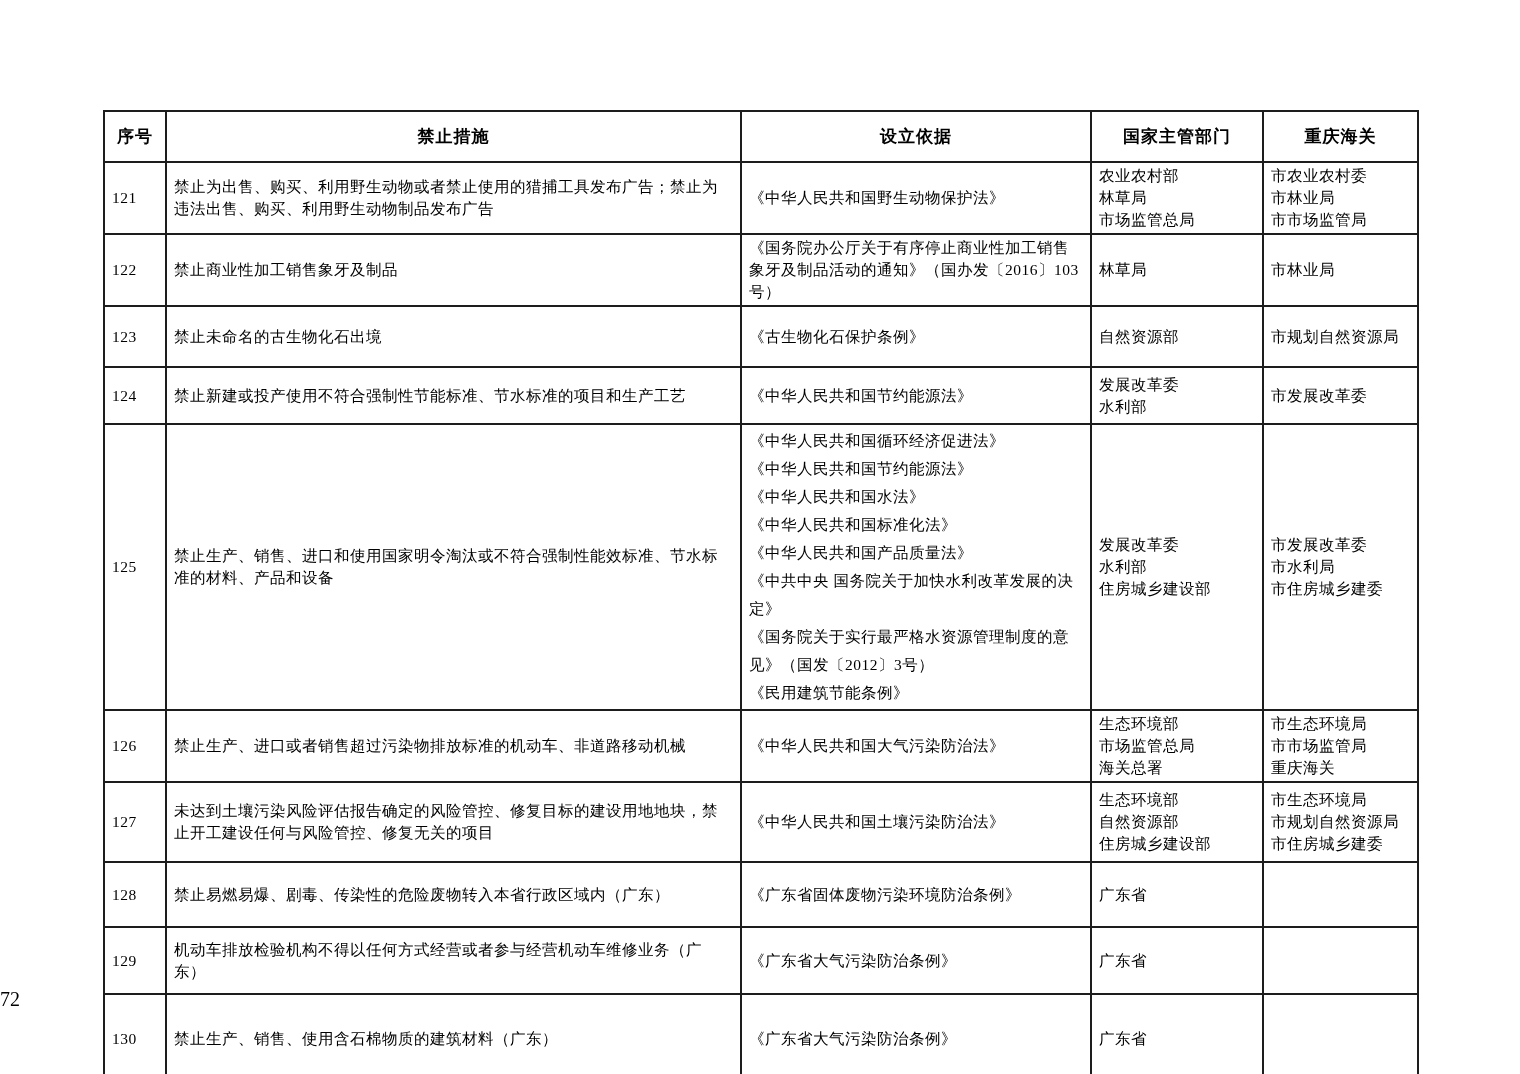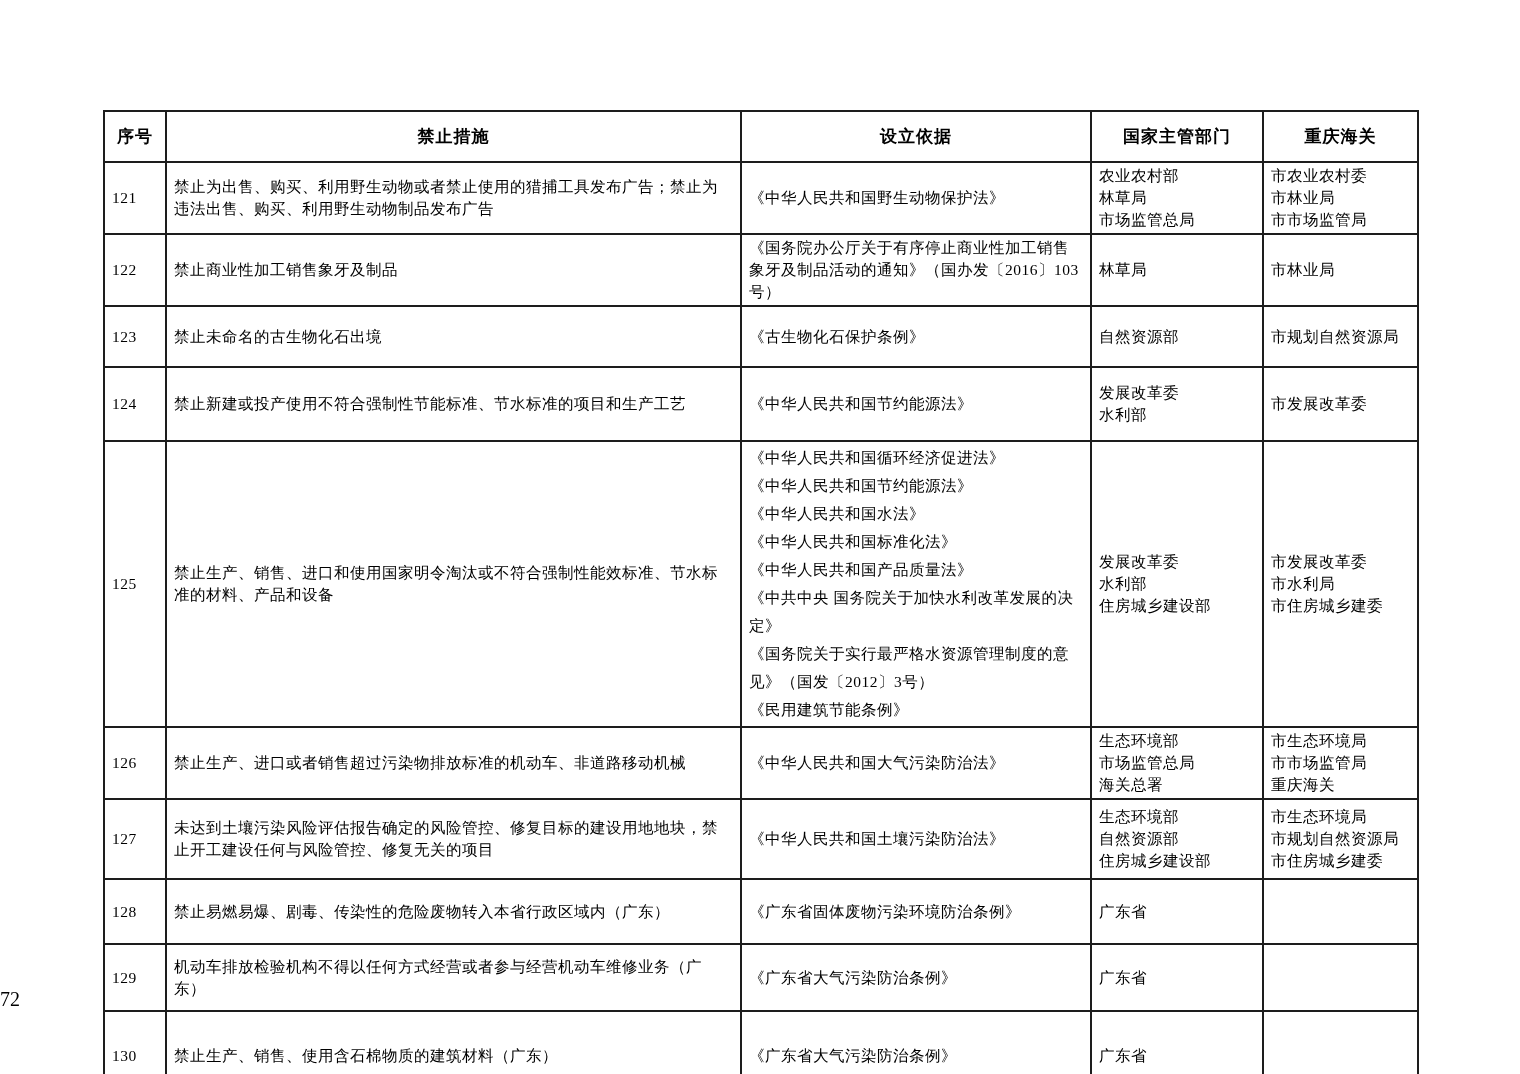--- a/index.html
+++ b/index.html
@@ -104,21 +104,21 @@
           <td class="national">林草局</td>
           <td class="municipal">市林业局</td>
         </tr>
         <tr style="height: 61px;">
           <td class="num">123</td>
           <td class="measure">禁止未命名的古生物化石出境</td>
           <td class="basis">《古生物化石保护条例》</td>
           <td class="national">自然资源部</td>
           <td class="municipal">市规划自然资源局</td>
         </tr>
-        <tr style="height: 74px;">
+        <tr style="height: 57px;">
           <td class="num">124</td>
           <td class="measure">禁止新建或投产使用不符合强制性节能标准、节水标准的项目和生产工艺</td>
           <td class="basis">《中华人民共和国节约能源法》</td>
           <td class="national">发展改革委<br>水利部</td>
           <td class="municipal">市发展改革委</td>
         </tr>
         <tr style="height: 205px;">
           <td class="num">125</td>
           <td class="measure">禁止生产、销售、进口和使用国家明令淘汰或不符合强制性能效标准、节水标准的材料、产品和设备</td>
           <td class="basis dense">《中华人民共和国循环经济促进法》<br>《中华人民共和国节约能源法》<br>《中华人民共和国水法》<br>《中华人民共和国标准化法》<br>《中华人民共和国产品质量法》<br>《中共中央 国务院关于加快水利改革发展的决定》<br>《国务院关于实行最严格水资源管理制度的意见》（国发〔2012〕3号）<br>《民用建筑节能条例》</td>

